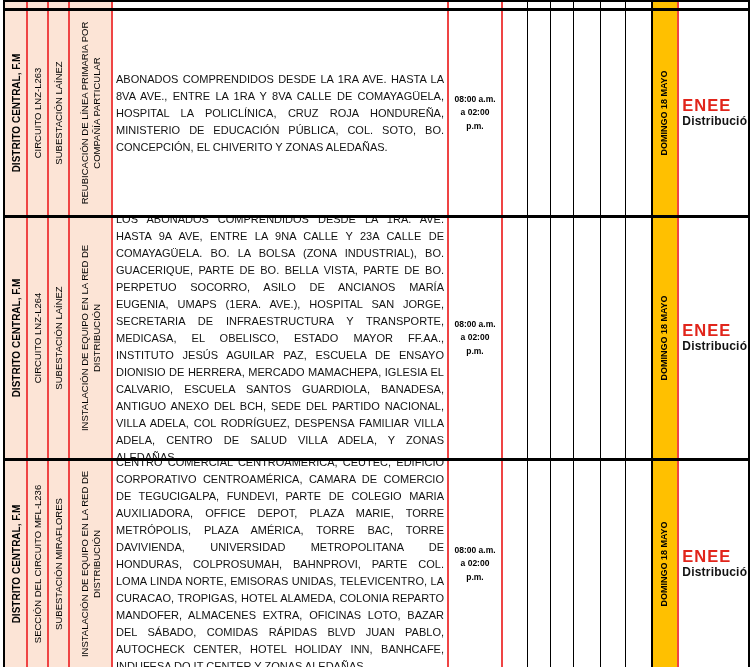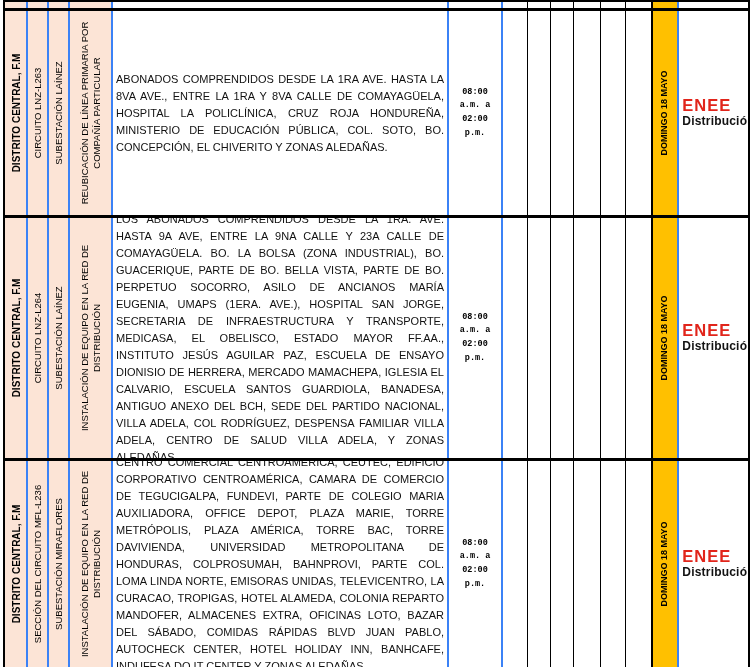--- a/index.html
+++ b/index.html
@@ -22,21 +22,21 @@
     border-bottom: 3px solid #000;
   }
   .row.partial { height: 6px; border-top: 2px solid #000; }
   .row.r1 { height: 204px; --rh: 204px; }
   .row.r2 { height: 240px; --rh: 240px; }
   .row.r3 { height: 206px; --rh: 206px; border-bottom: none; }
 
   .cell {
     position: relative;
     box-sizing: border-box;
-    border-right: 2px solid #3b82f6;
+    border-right: 2px solid #ef4444;
     background: #ffffff;
     overflow: hidden;
   }
   .cell:last-child { border-right: none; }
   .cell.peach  { background: #FCE4D6; }
   .cell.orange { background: #FFC000; }
   .cell.empty  { border-right: 1px solid #000; }
   .cell.empty.last { border-right: 2px solid #000; }
 
   
@@ -73,21 +73,20 @@
     display: flex;
     align-items: center;
     justify-content: center;
   }
   .time div {
     font-size: 8.5px;
     font-weight: bold;
     text-align: center;
     line-height: 1.6;
     padding: 0 2px;
-    font-family: Liberation Mono, monospace;
   }
 
   .cell.logo-cell {
     display: flex;
     align-items: center;
     justify-content: center;
   }
   .logo { display: flex; align-items: center; gap: 2px; }
   .logo-text { display: flex; flex-direction: column; }
   .logo-brand {

